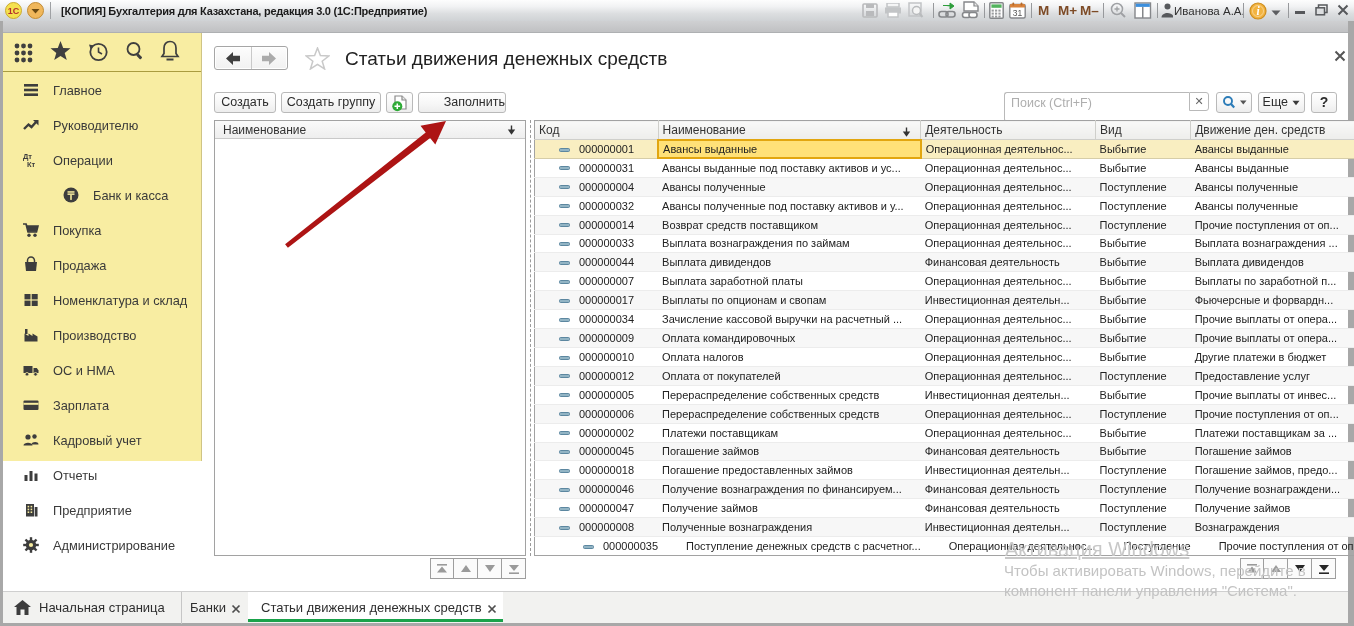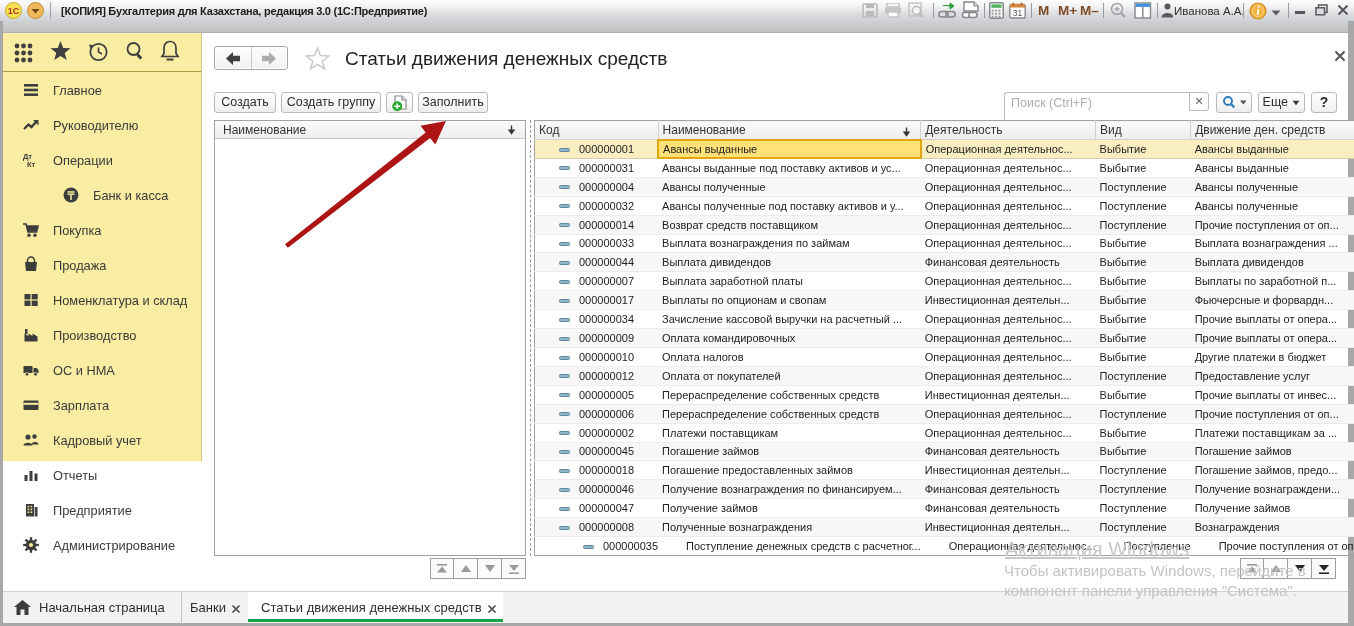--- a/index.html
+++ b/index.html
@@ -261,21 +261,21 @@
   </svg>
 
 <div class="btn" style="left:214px; top:92px; width:62px;">Создать</div>
 <div class="btn" style="left:281px; top:92px; width:100px;">Создать группу</div>
 <div class="btn" style="left:386px; top:92px; width:27px;"><svg width="16" height="17" viewBox="0 0 16 17" style="margin-top:2px;">
       <path d="M3 1 L10 1 L14 5 L14 14 L3 14 Z" fill="#fff" stroke="#8a8a8a" stroke-width="1.2"></path>
       <path d="M10 1 L10 5 L14 5" fill="#e8e8e8" stroke="#8a8a8a" stroke-width="1.2"></path>
       <circle cx="5.3" cy="11.3" r="5" fill="#2daa35"></circle>
       <path d="M5.3 8.5 L5.3 14.1 M2.5 11.3 L8.1 11.3" stroke="#fff" stroke-width="1.5"></path>
     </svg></div>
-<div class="btn" style="left:418px; top:92px; width:70px;">Заполнить</div>
+<div class="btn" style="left:418px; top:92px; width:88px;text-align:right;">Заполнить</div>
 
 <div class="abs" id="searchbox"><span>Поиск (Ctrl+F)</span></div>
 <div class="abs" id="searchx">✕</div>
 <div class="btn" style="left:1216px; top:92px; width:36px;"><svg width="26" height="15" viewBox="0 0 26 15" style="margin-top:2px;">
       <circle cx="7" cy="6" r="4" fill="none" stroke="#2c7cb8" stroke-width="1.9"></circle>
       <path d="M9.8 8.8 L13.2 12.6" stroke="#2c7cb8" stroke-width="2.2"></path>
       <path d="M19 5.5 L25.5 5.5 L22.25 9.5 Z" fill="#555"></path>
     </svg></div>
 <div class="btn" style="left:1258px; top:92px; width:47px;">Еще <svg width="8" height="6" viewBox="0 0 8 6" style="margin-left:1px;">
       <path d="M0.5 0.8 L7.5 0.8 L4 5.2 Z" fill="#3a3a3a"></path>

